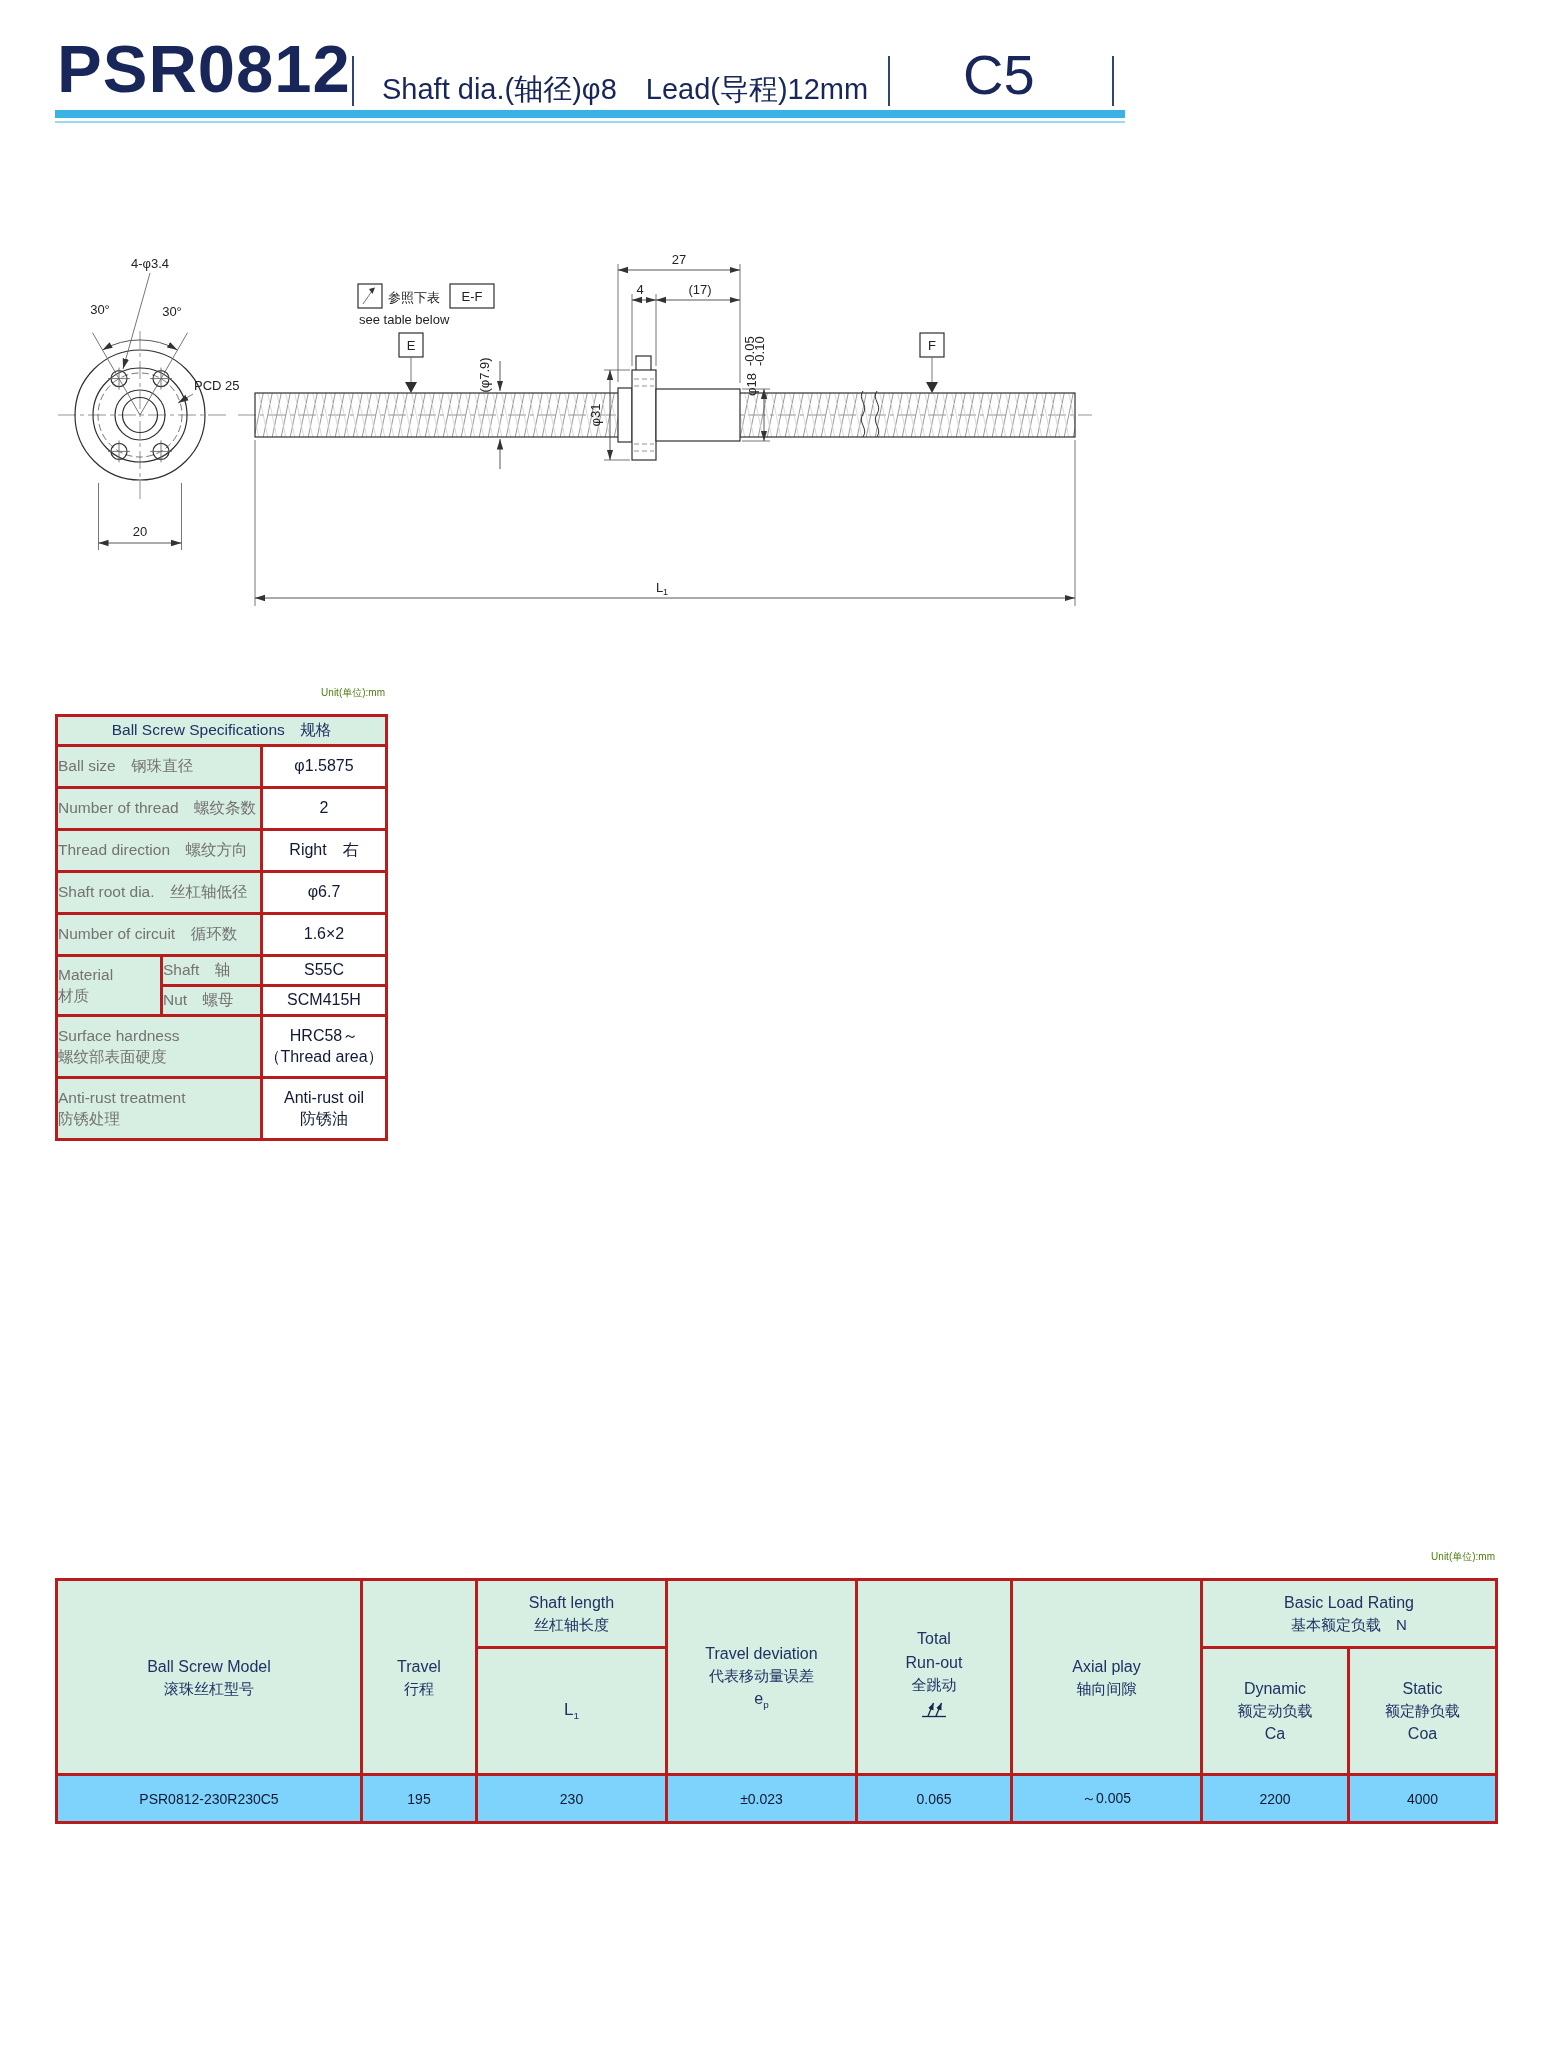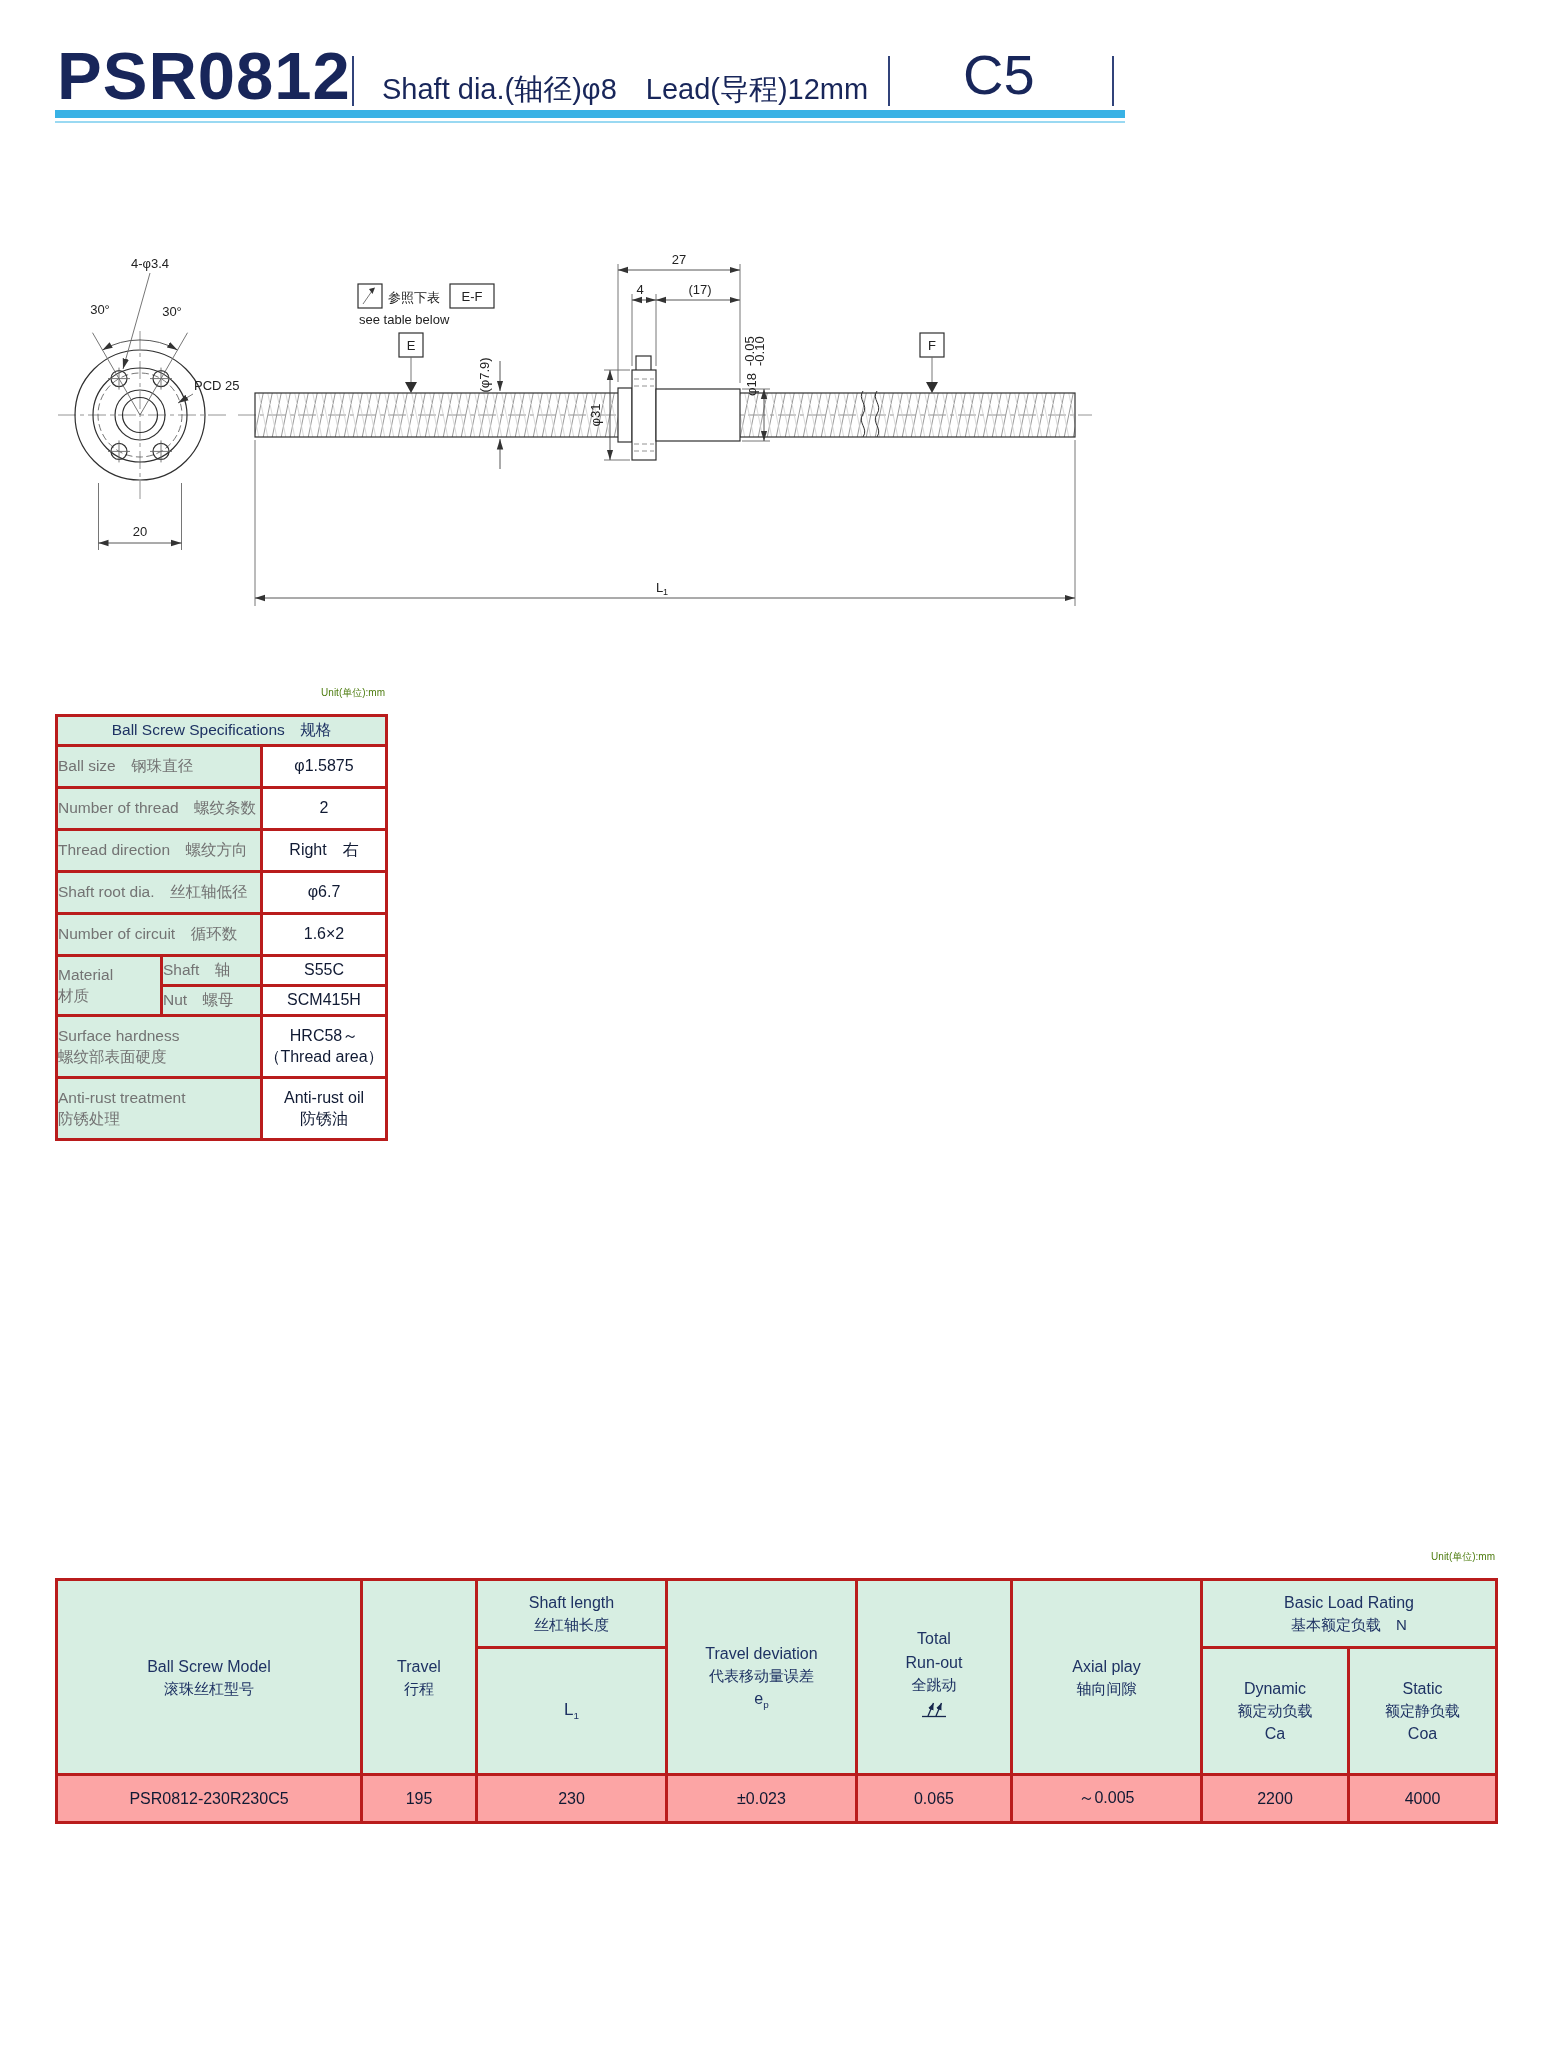--- a/index.html
+++ b/index.html
@@ -1,40 +1,40 @@
 <!DOCTYPE html>
 <html><head>
 <meta charset="utf-8">
 <style>
   html,body{margin:0;padding:0;background:#ffffff;}
   .page{position:relative;width:1551px;height:2072px;background:#fff;
         font-family:"Liberation Sans","DejaVu Sans",sans-serif;color:#1e3263;overflow:hidden;}
   .abs{position:absolute;}
-  .title{left:57px;top:30px;font-size:67px;font-weight:bold;color:#18265a;letter-spacing:1px;margin-top:7px;}
+  .title{left:57px;top:30px;font-size:67px;font-weight:bold;color:#18265a;letter-spacing:1px;}
   .subtitle{left:382px;top:70px;font-size:29px;color:#18265a;}
   .grade{left:963px;top:42px;font-size:56px;color:#18265a;}
   .vr{width:2px;background:#31437a;top:56px;height:50px;}
   .vr1{left:352px;}.vr2{left:888px;}.vr3{left:1112px;}
   .rule-thick{left:55px;top:110px;width:1070px;height:8px;background:#39b2e5;}
   .rule-thin{left:55px;top:121px;width:1070px;height:2px;background:#9ad9f2;}
   .unit{font-size:10px;color:#4d7c0f;text-align:right;}
   .unit-spec{left:55px;top:686px;width:330px;}
   .unit-model{left:1155px;top:1550px;width:340px;}
   table{border-collapse:collapse;}
   td{border:3px solid #b91c1c;padding:0;}
   .spec{left:55px;top:714px;width:330px;table-layout:fixed;}
   .spec td{font-size:15.5px;line-height:1.3;}
   .spec .tt{background:#d7eee2;text-align:center;color:#1e3263;}
   .spec .lab{background:#d7eee2;color:#737373;text-align:left;}
   .spec .val{background:#fff;color:#101a33;text-align:center;font-size:16px;}
   .model{left:55px;top:1578px;width:1440px;table-layout:fixed;}
   .model td{text-align:center;vertical-align:middle;}
   .model .hd{background:#d7eee2;color:#1e3263;font-size:16px;line-height:1.45;}
   .model .hd .cn{font-size:15px;}
-  .model .dt{font-size:16px;color:#101a33;background:#fca5a5;height:45px;}
+  .model .dt{font-size:14px;color:#101a33;background:#7dd3fc;height:45px;}
   .note{left:57px;top:1833px;font-size:17px;color:#1e3263;}
   sub{font-size:0.62em;}
   svg text{font-family:"Liberation Sans","DejaVu Sans",sans-serif;font-size:13px;fill:#222;}
   .ol{fill:none;stroke:#2f2f2f;stroke-width:1.2;}
   .olw{fill:#fff;stroke:#2f2f2f;stroke-width:1.2;}
   .thin{stroke:#666;stroke-width:0.9;fill:none;}
   .cl{stroke:#888;stroke-width:0.9;fill:none;stroke-dasharray:18 4 4 4;}
   .dsh{stroke:#777;stroke-width:0.8;fill:none;stroke-dasharray:5 3;}
   .dim{stroke:#444;stroke-width:0.9;fill:none;}
 </style>

